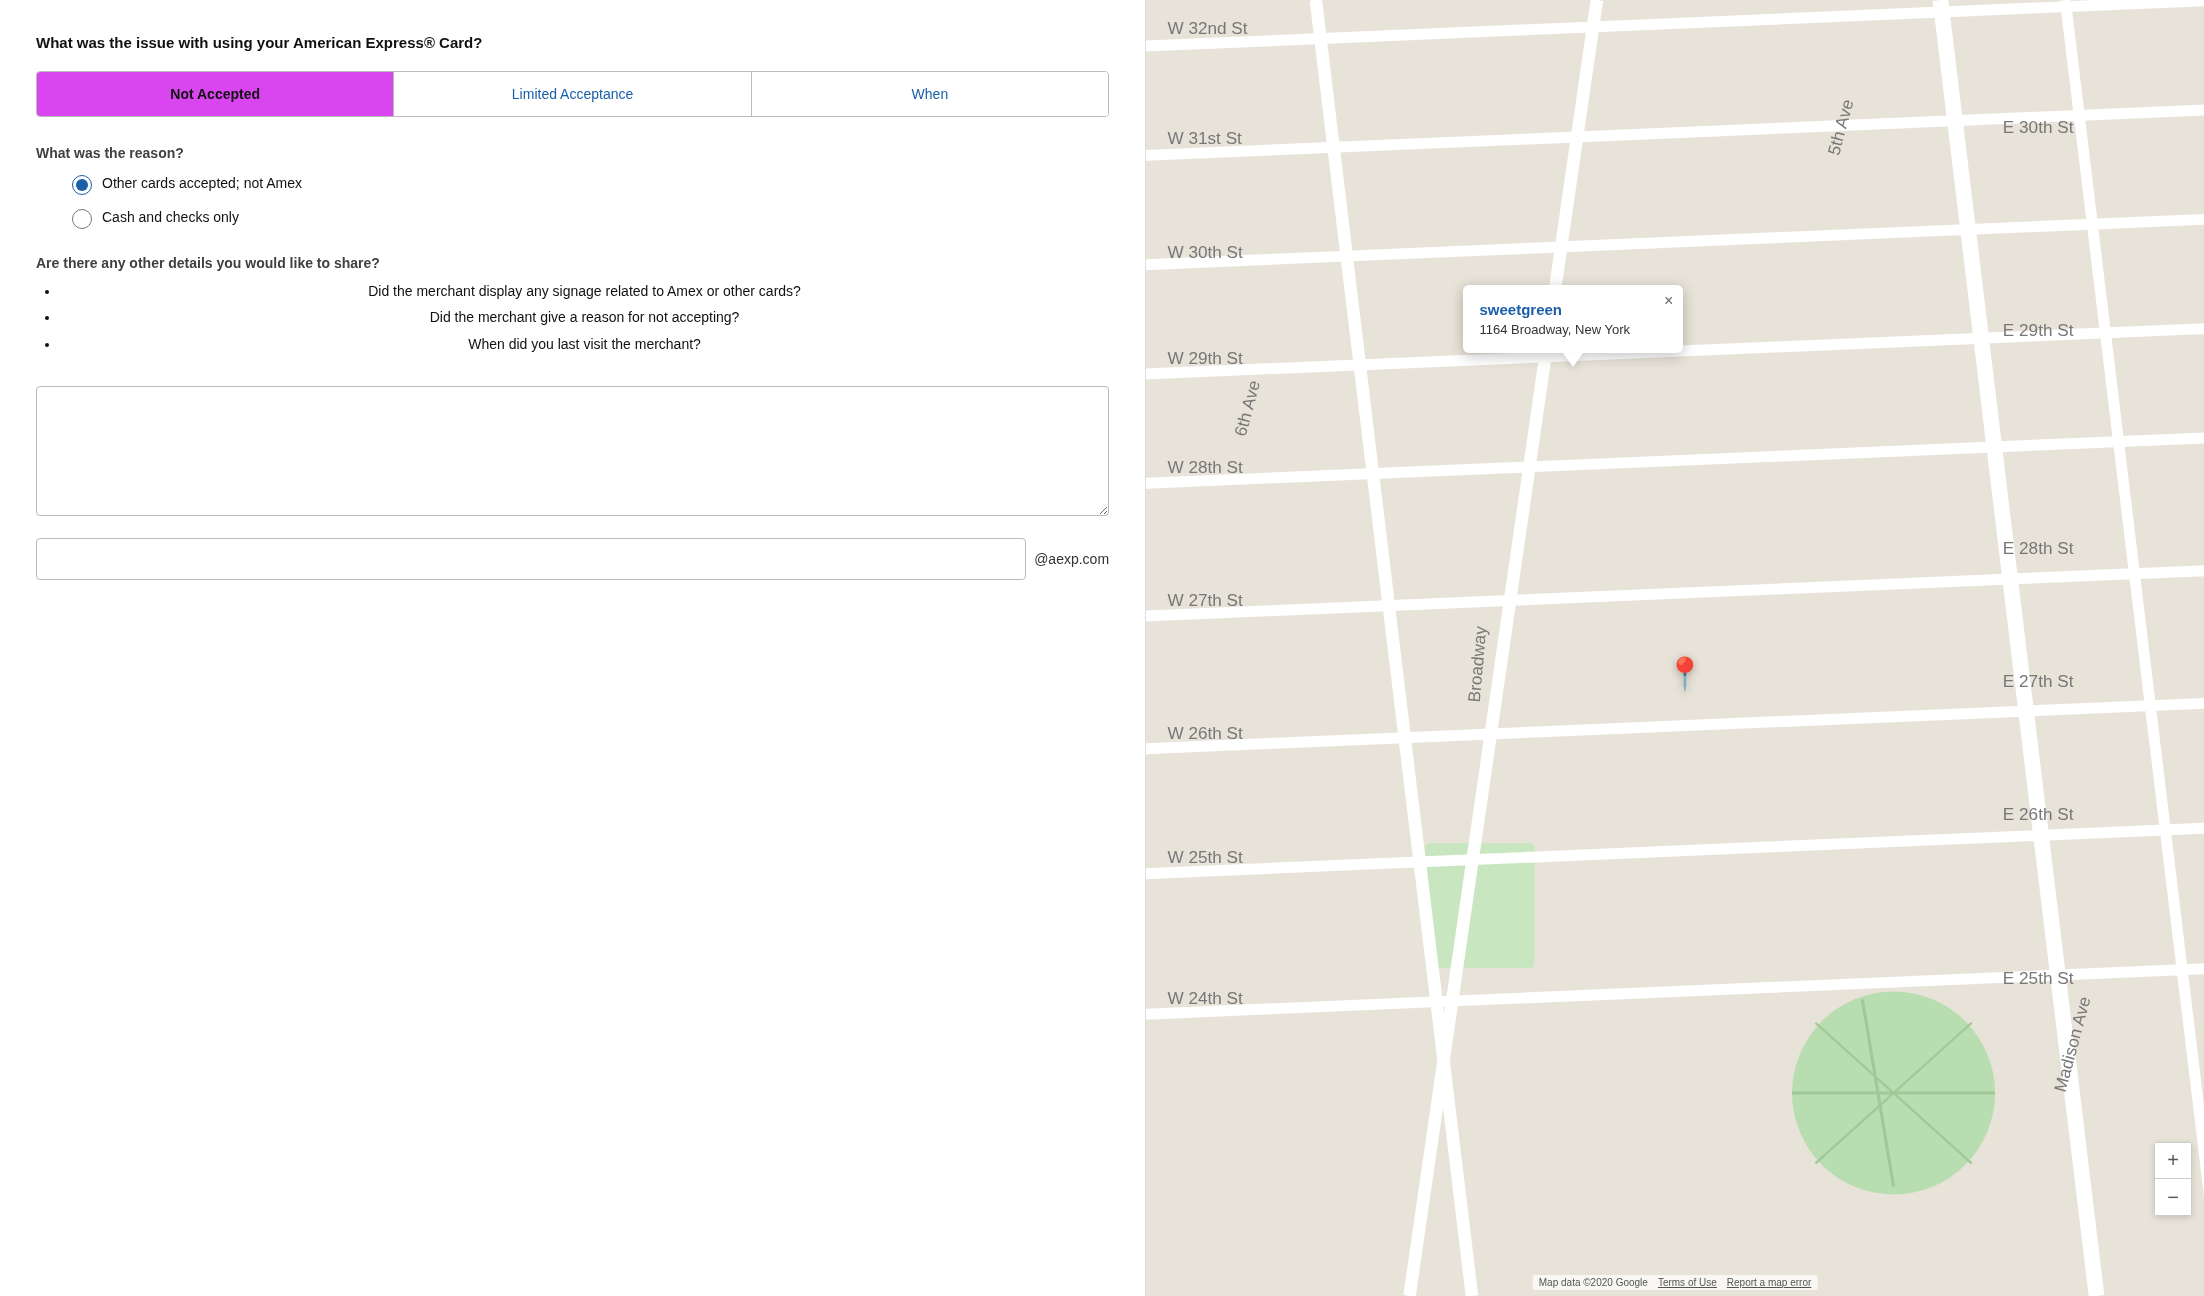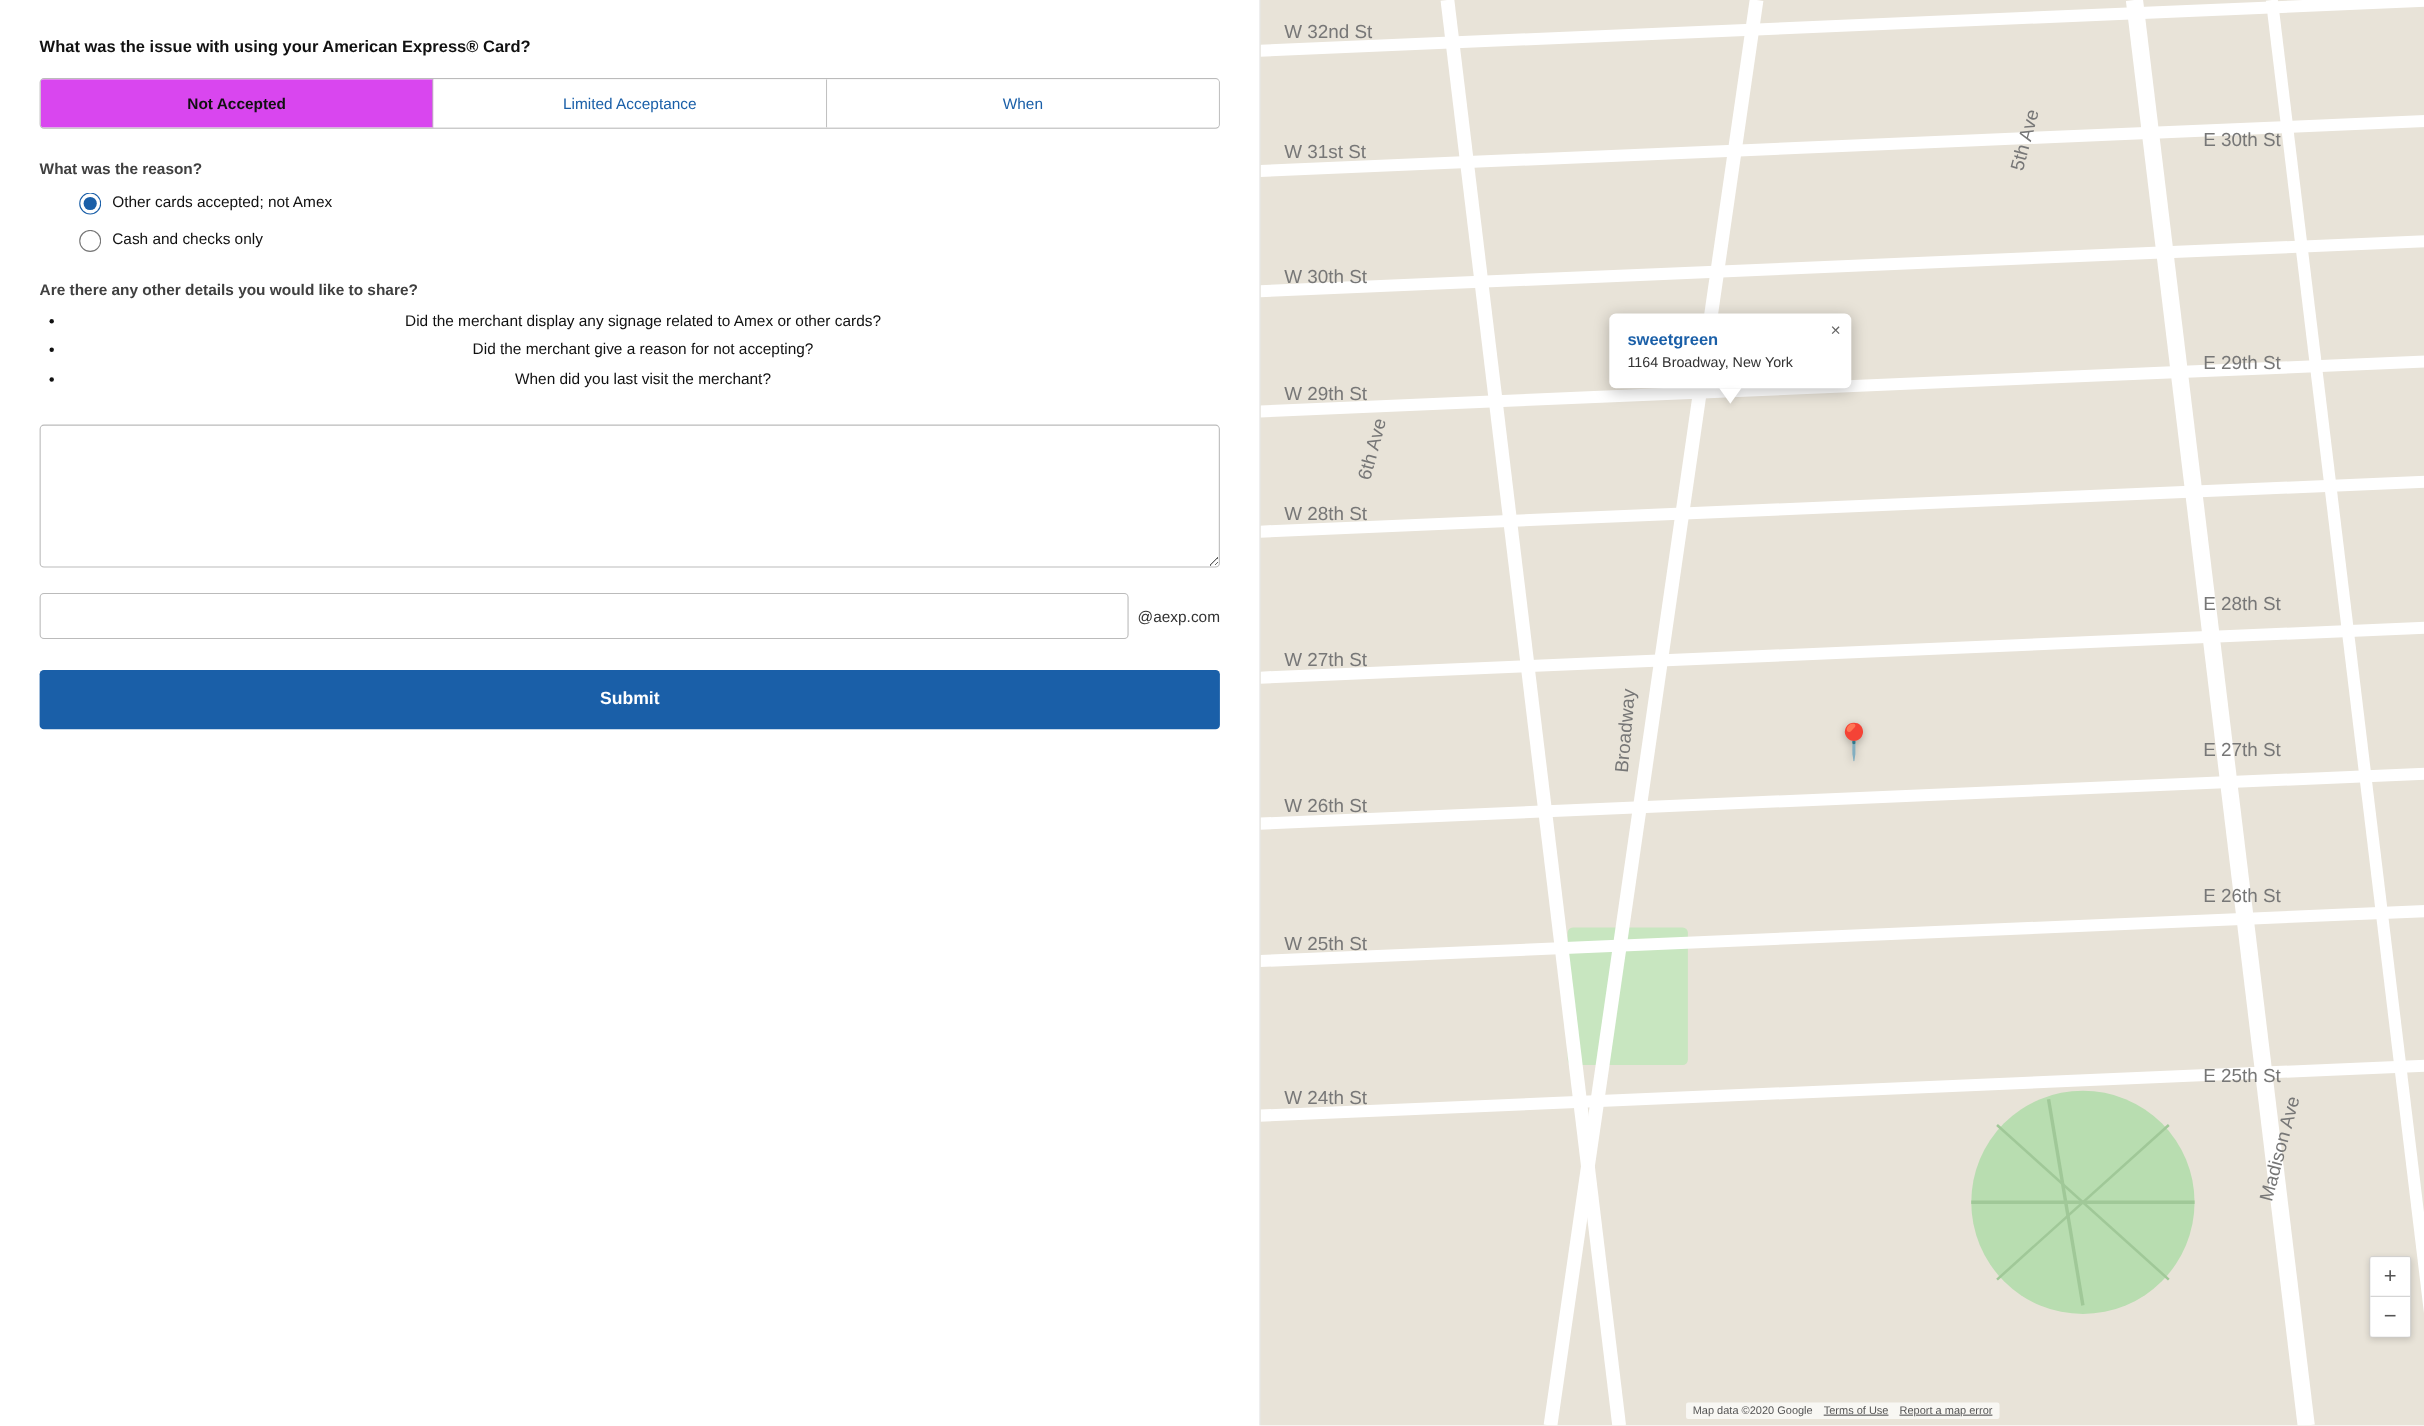--- a/index.html
+++ b/index.html
@@ -309,21 +309,20 @@
     </ul>
   </div>
 
   <textarea class="details-textarea" style=""></textarea>
 
   <div class="email-row">
     <input type="text" class="email-input" style="">
     <span class="email-suffix">@aexp.com</span>
   </div>
 
-  <button class="submit-btn">Submit</button>
 
 </div>
 
 <div class="right-panel">
 
   <svg class="map-bg" viewBox="0 0 700 830" preserveAspectRatio="xMidYMid slice">
 
     <rect width="700" height="830" fill="#e8e3d8"></rect>
 
     <rect x="190" y="540" width="70" height="80" fill="#c8e6c0" rx="3"></rect>

